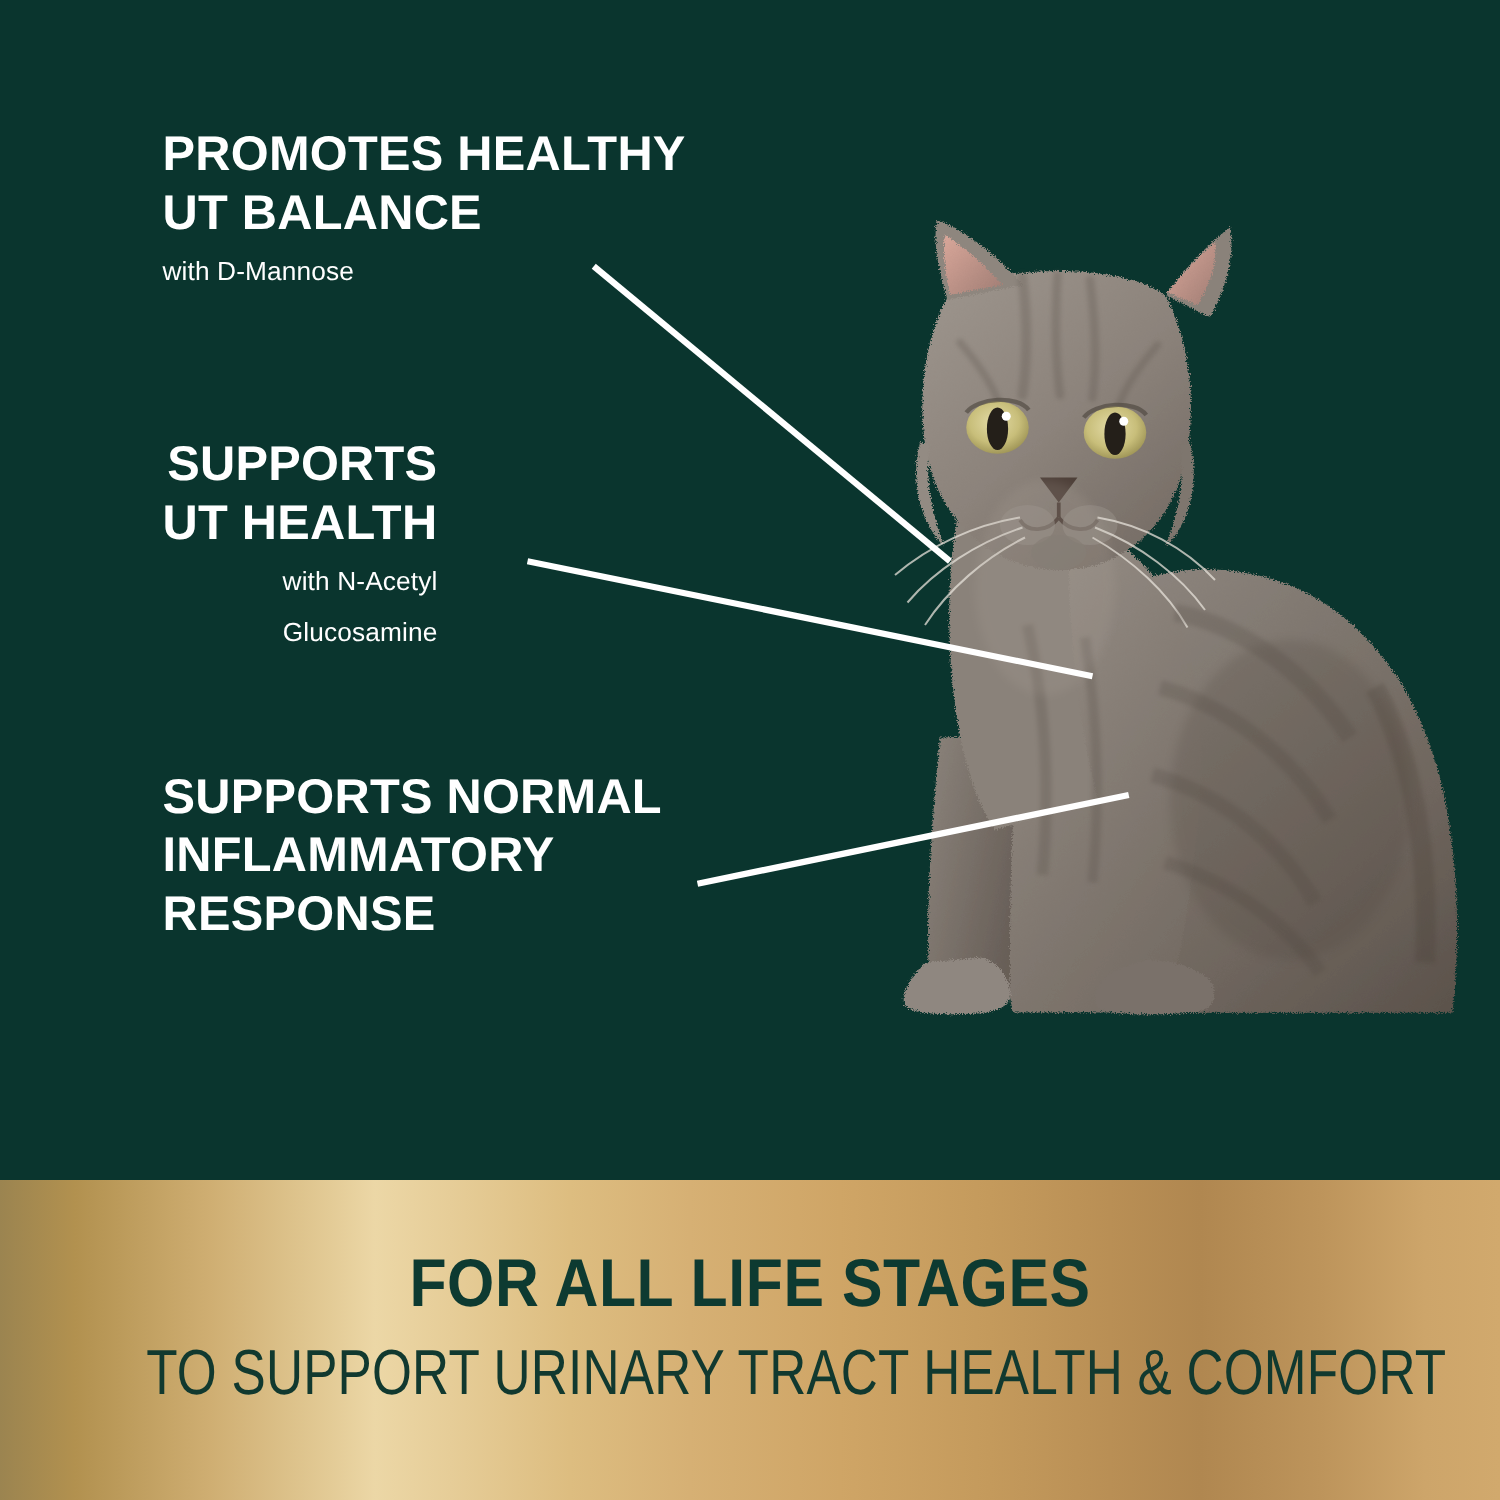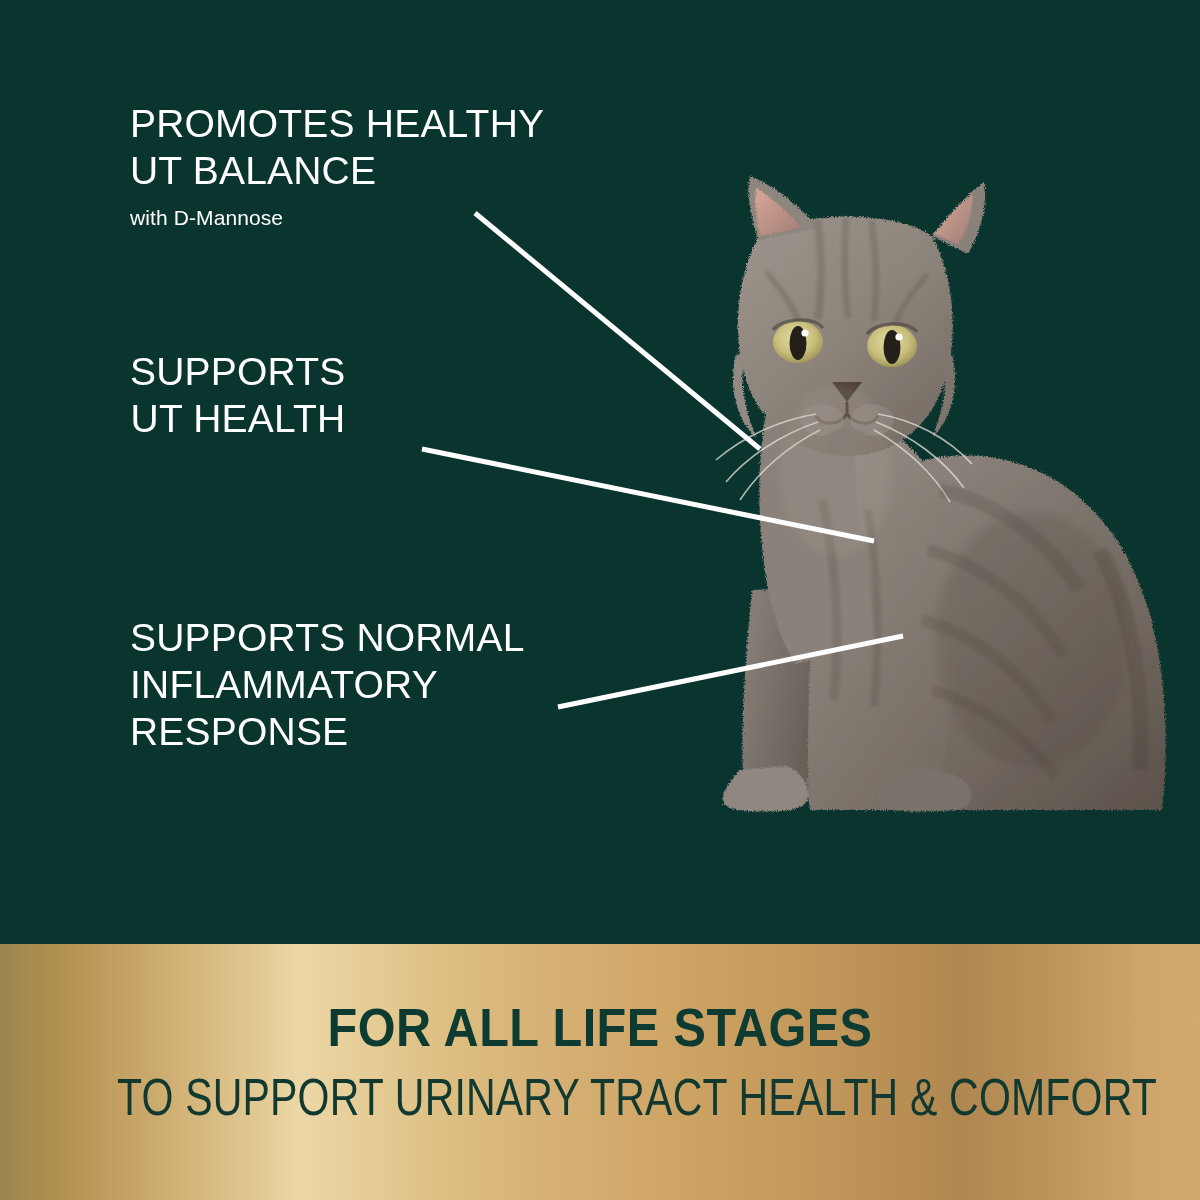--- a/index.html
+++ b/index.html
@@ -17,21 +17,21 @@
   
   .cat-wrap{position:absolute;left:640px;top:170px;width:540px;height:645px;}
   .cat-svg{position:absolute;left:0;top:0;width:540px;height:645px;}
 
   
   .lines-svg{position:absolute;left:0;top:0;width:1200px;height:946px;}
 
   
   .claim{position:absolute;left:130px;color:#FFFFFF;}
   .claim .hl{
-    font-weight:400;font-size:39px;line-height:47px;
+    font-weight:700;font-size:39px;line-height:47px;
     letter-spacing:.2px;margin:0;white-space:pre-line;
   }
   .claim .sub{
     font-weight:400;font-size:21px;line-height:41px;
     letter-spacing:.1px;margin:3px 0 0 0;white-space:pre-line;
   }
   #claim-1{top:100px;}
   #claim-2{top:348px;text-align:right;}
   #claim-3{top:614px;}
 
@@ -225,20 +225,22 @@
 
   <div class="claim" id="claim-1">
     <p class="hl">PROMOTES HEALTHY
 UT BALANCE</p>
     <p class="sub">with D-Mannose</p>
   </div>
 
   <div class="claim" id="claim-2">
     <p class="hl">SUPPORTS
 UT HEALTH</p>
+    <p class="sub">with N-Acetyl
+Glucosamine</p>
   </div>
 
   <div class="claim" id="claim-3">
     <p class="hl">SUPPORTS NORMAL
 INFLAMMATORY
 RESPONSE</p>
   </div>
 
   <div class="footer">
     <div class="footer-inner">

